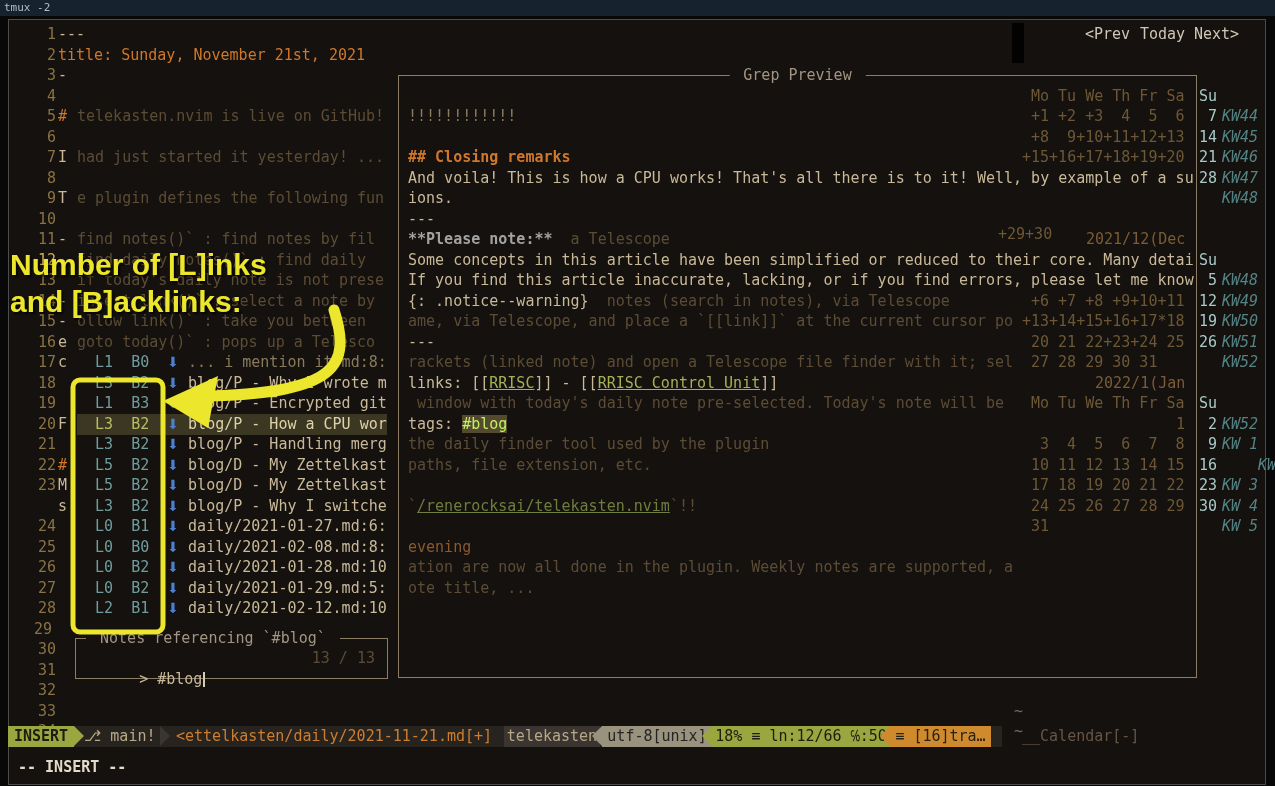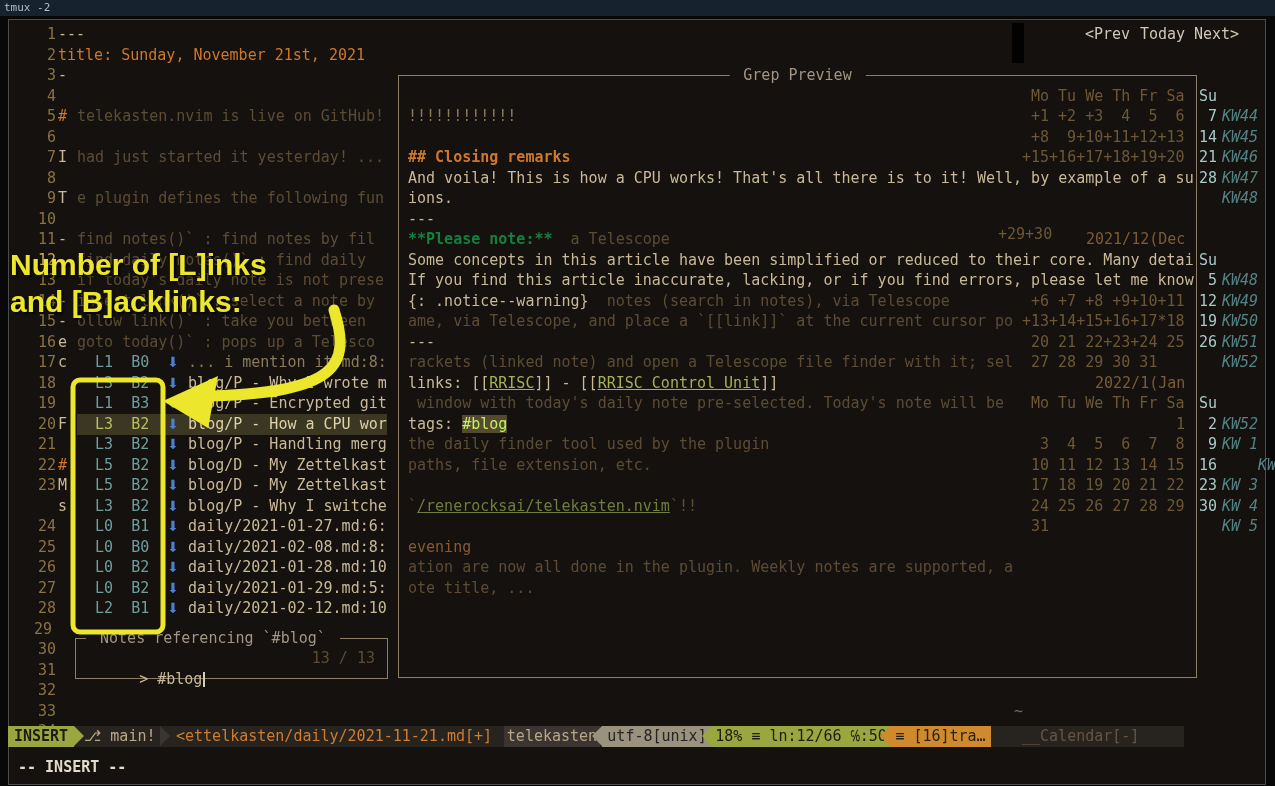--- a/index.html
+++ b/index.html
@@ -17,21 +17,21 @@
 
   
   .tl { position:absolute; height:21px; line-height:21px; white-space:pre; font-size:15px; color:#c9b998; }
   .s-num  { color:#8a7342; }
   .s-numc { color:#c9a855; }
   .s-txt  { color:#c9b998; }
   .s-dim  { color:#5c4c35; }
   .s-dim2 { color:#8a7a5c; }
   .s-org  { color:#d0772a; }
   .s-orgb { color:#d0772a; font-weight:bold; }
-  .s-wht  { color:#15803d; font-weight:bold;margin-top:46px; }
+  .s-wht  { color:#a3a3a3; font-weight:bold;margin-top:46px; }
   .s-teal { color:#6f9d9d; }
   .s-arr  { color:#4d7fd0; font-family:"DejaVu Sans",sans-serif; font-size:14px; }
   .s-link { color:#a3b257; text-decoration:underline; }
   .s-dlink{ color:#6f7e3e; text-decoration:underline; }
   .s-tag  { background:#55492f; color:#bef264; }
   .s-sun  { color:#a9c9c9; }
   .s-kw   { color:#548383; font-style:italic; }
   .s-cdim { color:#6d5836; }
   .s-mon  { color:#7c5c34; }
   .s-sel  { color:#ded2a8; }
@@ -54,21 +54,21 @@
   #prompt-line .cur { display:inline-block; width:2px; height:15px; background:#d6cdb4;
                       vertical-align:middle; margin-left:1px; }
   #prompt-line .counter { position:absolute; right:4px; top:0; color:#5c4c35; }
 
   
   .navbtn { position:absolute; top:24px; height:21px; line-height:21px; font-size:15px;
             color:#cfc7b6; cursor:default; }
   #winsep { position:absolute; left:1012px; top:23px; width:12px; height:40px; background:#020202; }
 
   
-  #statusline { position:absolute; left:8px; top:726px; width:1176px; height:21px; background:#27241f;
+  #statusline { position:absolute; left:8px; top:726px; width:994px; height:21px; background:#27241f;
                 font-size:15px; line-height:21px; white-space:pre; }
   #statusline .seg { position:absolute; top:0; height:21px; }
   #sl-mode   { left:0; width:66px; background:#9aa741; color:#1d1d10; font-weight:bold; text-align:center; }
   #sl-branch { left:76px; width:76px; color:#b8a888; }
   #sl-file   { left:168px; color:#cf7d2e; }
   #sl-plugin { left:496px; width:96px; background:#3a3530; color:#b8a888; text-align:center; }
   #sl-enc    { left:594px; width:110px; background:#99927e; color:#262420; text-align:center; }
   #sl-pos    { left:704px; width:178px; background:#9aa741; color:#1d1d10; text-align:center; }
   #sl-buf    { left:882px; width:101px; background:#d08a2e; color:#2a2213; text-align:center; }
   #sl-cal    { left:1014px; color:#665545; }

